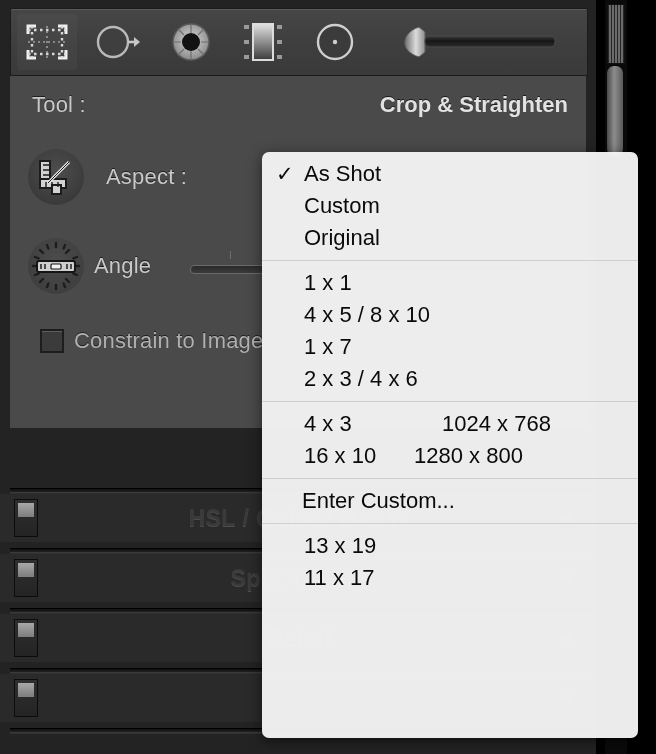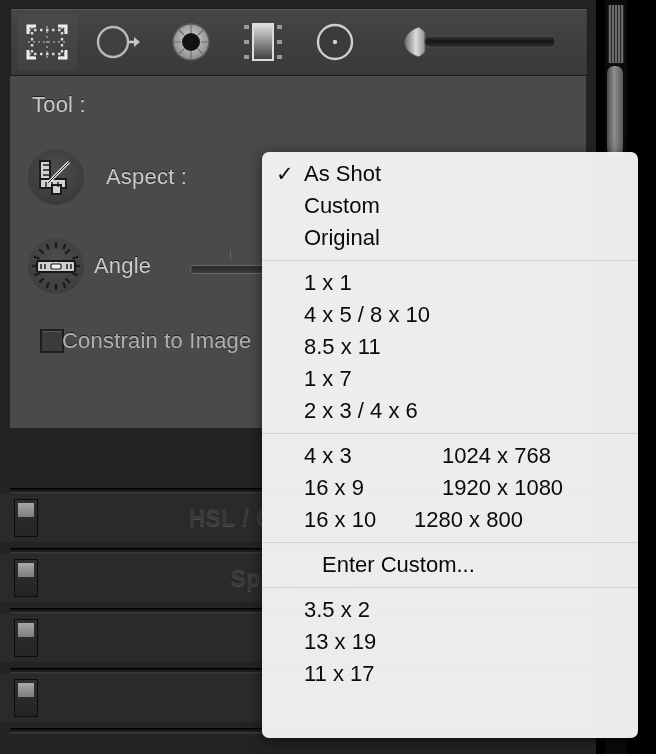--- a/index.html
+++ b/index.html
@@ -53,21 +53,21 @@
     text-shadow:0 -1px 0 #1e1e1e;
   }
   .lbl-dim{color:#b0b0b0;}
   #tool-label{position:absolute;left:22px;}
   #tool-value{
     position:absolute;right:18px;font-weight:bold;color:#e2e2e2;font-size:22px;
     text-shadow:0 -1px 0 #1b1b1b;
   }
   #aspect-label{position:absolute;left:96px;}
   #angle-label{position:absolute;left:84px;}
-  #constrain-label{position:absolute;left:52px;}
+  #constrain-label{position:absolute;left:64px;}
 
   .big-icon{
     position:absolute;left:18px;width:56px;height:56px;border-radius:50%;
     background:radial-gradient(circle at 50% 40%,#4e4e4e,#3b3b3b 70%,#343434);
   }
 
   
   #angle-slider{position:absolute;left:180px;right:60px;height:30px;}
   .ticks{position:absolute;left:0;right:0;top:0;height:9px;}
   .ticks i{position:absolute;top:0;width:1px;height:8px;background:#6e6e6e;display:block;}
@@ -237,20 +237,21 @@
         </defs>
         <path d="M34 6 C16 12 14 30 34 36 L40 31 L40 11 Z" fill="url(#bristle)" stroke="#5d5d5d" stroke-width="1"></path>
         <rect x="40" y="15" width="130" height="11" rx="4" fill="url(#handle)" stroke="#4a4a4a" stroke-width="1"></rect>
       </svg>
     </div>
   </div>
 
   <div class="row" id="row-tool" style="background:#4a4a4a">
     <div class="row-inner">
       <span class="lbl" id="tool-label">Tool :</span>
+      <span id="tool-value">Crop &amp; Straighten</span>
     </div>
   </div>
 
   <div class="row" id="row-aspect" style="background:#4a4a4a">
     <div class="row-inner">
       <div class="big-icon" style="top:15px">
         <svg width="56" height="56" viewBox="0 0 56 56">
           <g stroke="#1c1c1c" stroke-width="2" fill="#d2d2d2">
             <rect x="12" y="12" width="10" height="24"></rect>
             <rect x="12" y="30" width="26" height="9"></rect>
@@ -354,61 +355,51 @@
   <div class="mdiv"></div>
 
   <div class="msec">
     <div class="mitem">
       <span>1 x 1</span>
     </div>
     <div class="mitem">
       <span>4 x 5  /  8 x 10</span>
     </div>
     <div class="mitem">
-      <span>8.5 x 11</span>
-    </div>
-    <div class="mitem">
       <span>1 x 7</span>
     </div>
     <div class="mitem">
       <span>2 x 3  /  4 x 6</span>
     </div>
   </div>
 
   <div class="mdiv"></div>
 
   <div class="msec">
     <div class="mitem">
       <span>4 x 3</span>
       <span class="c2" style="left:180px">1024 x 768</span>
     </div>
     <div class="mitem">
-      <span>16 x 9</span>
-      <span class="c2" style="left:180px">1920 x 1080</span>
-    </div>
-    <div class="mitem">
       <span>16 x 10</span>
       <span class="c2" style="left:152px">1280 x 800</span>
     </div>
   </div>
 
   <div class="mdiv"></div>
 
   <div class="msec">
-    <div class="mitem" style="padding-left:60px">
+    <div class="mitem" style="padding-left:40px">
       <span>Enter Custom...</span>
     </div>
   </div>
 
   <div class="mdiv"></div>
 
   <div class="msec">
     <div class="mitem">
-      <span>3.5 x 2</span>
-    </div>
-    <div class="mitem">
       <span>13 x 19</span>
     </div>
     <div class="mitem">
       <span>11 x 17</span>
     </div>
   </div>
 </div>
 
 </body></html>

